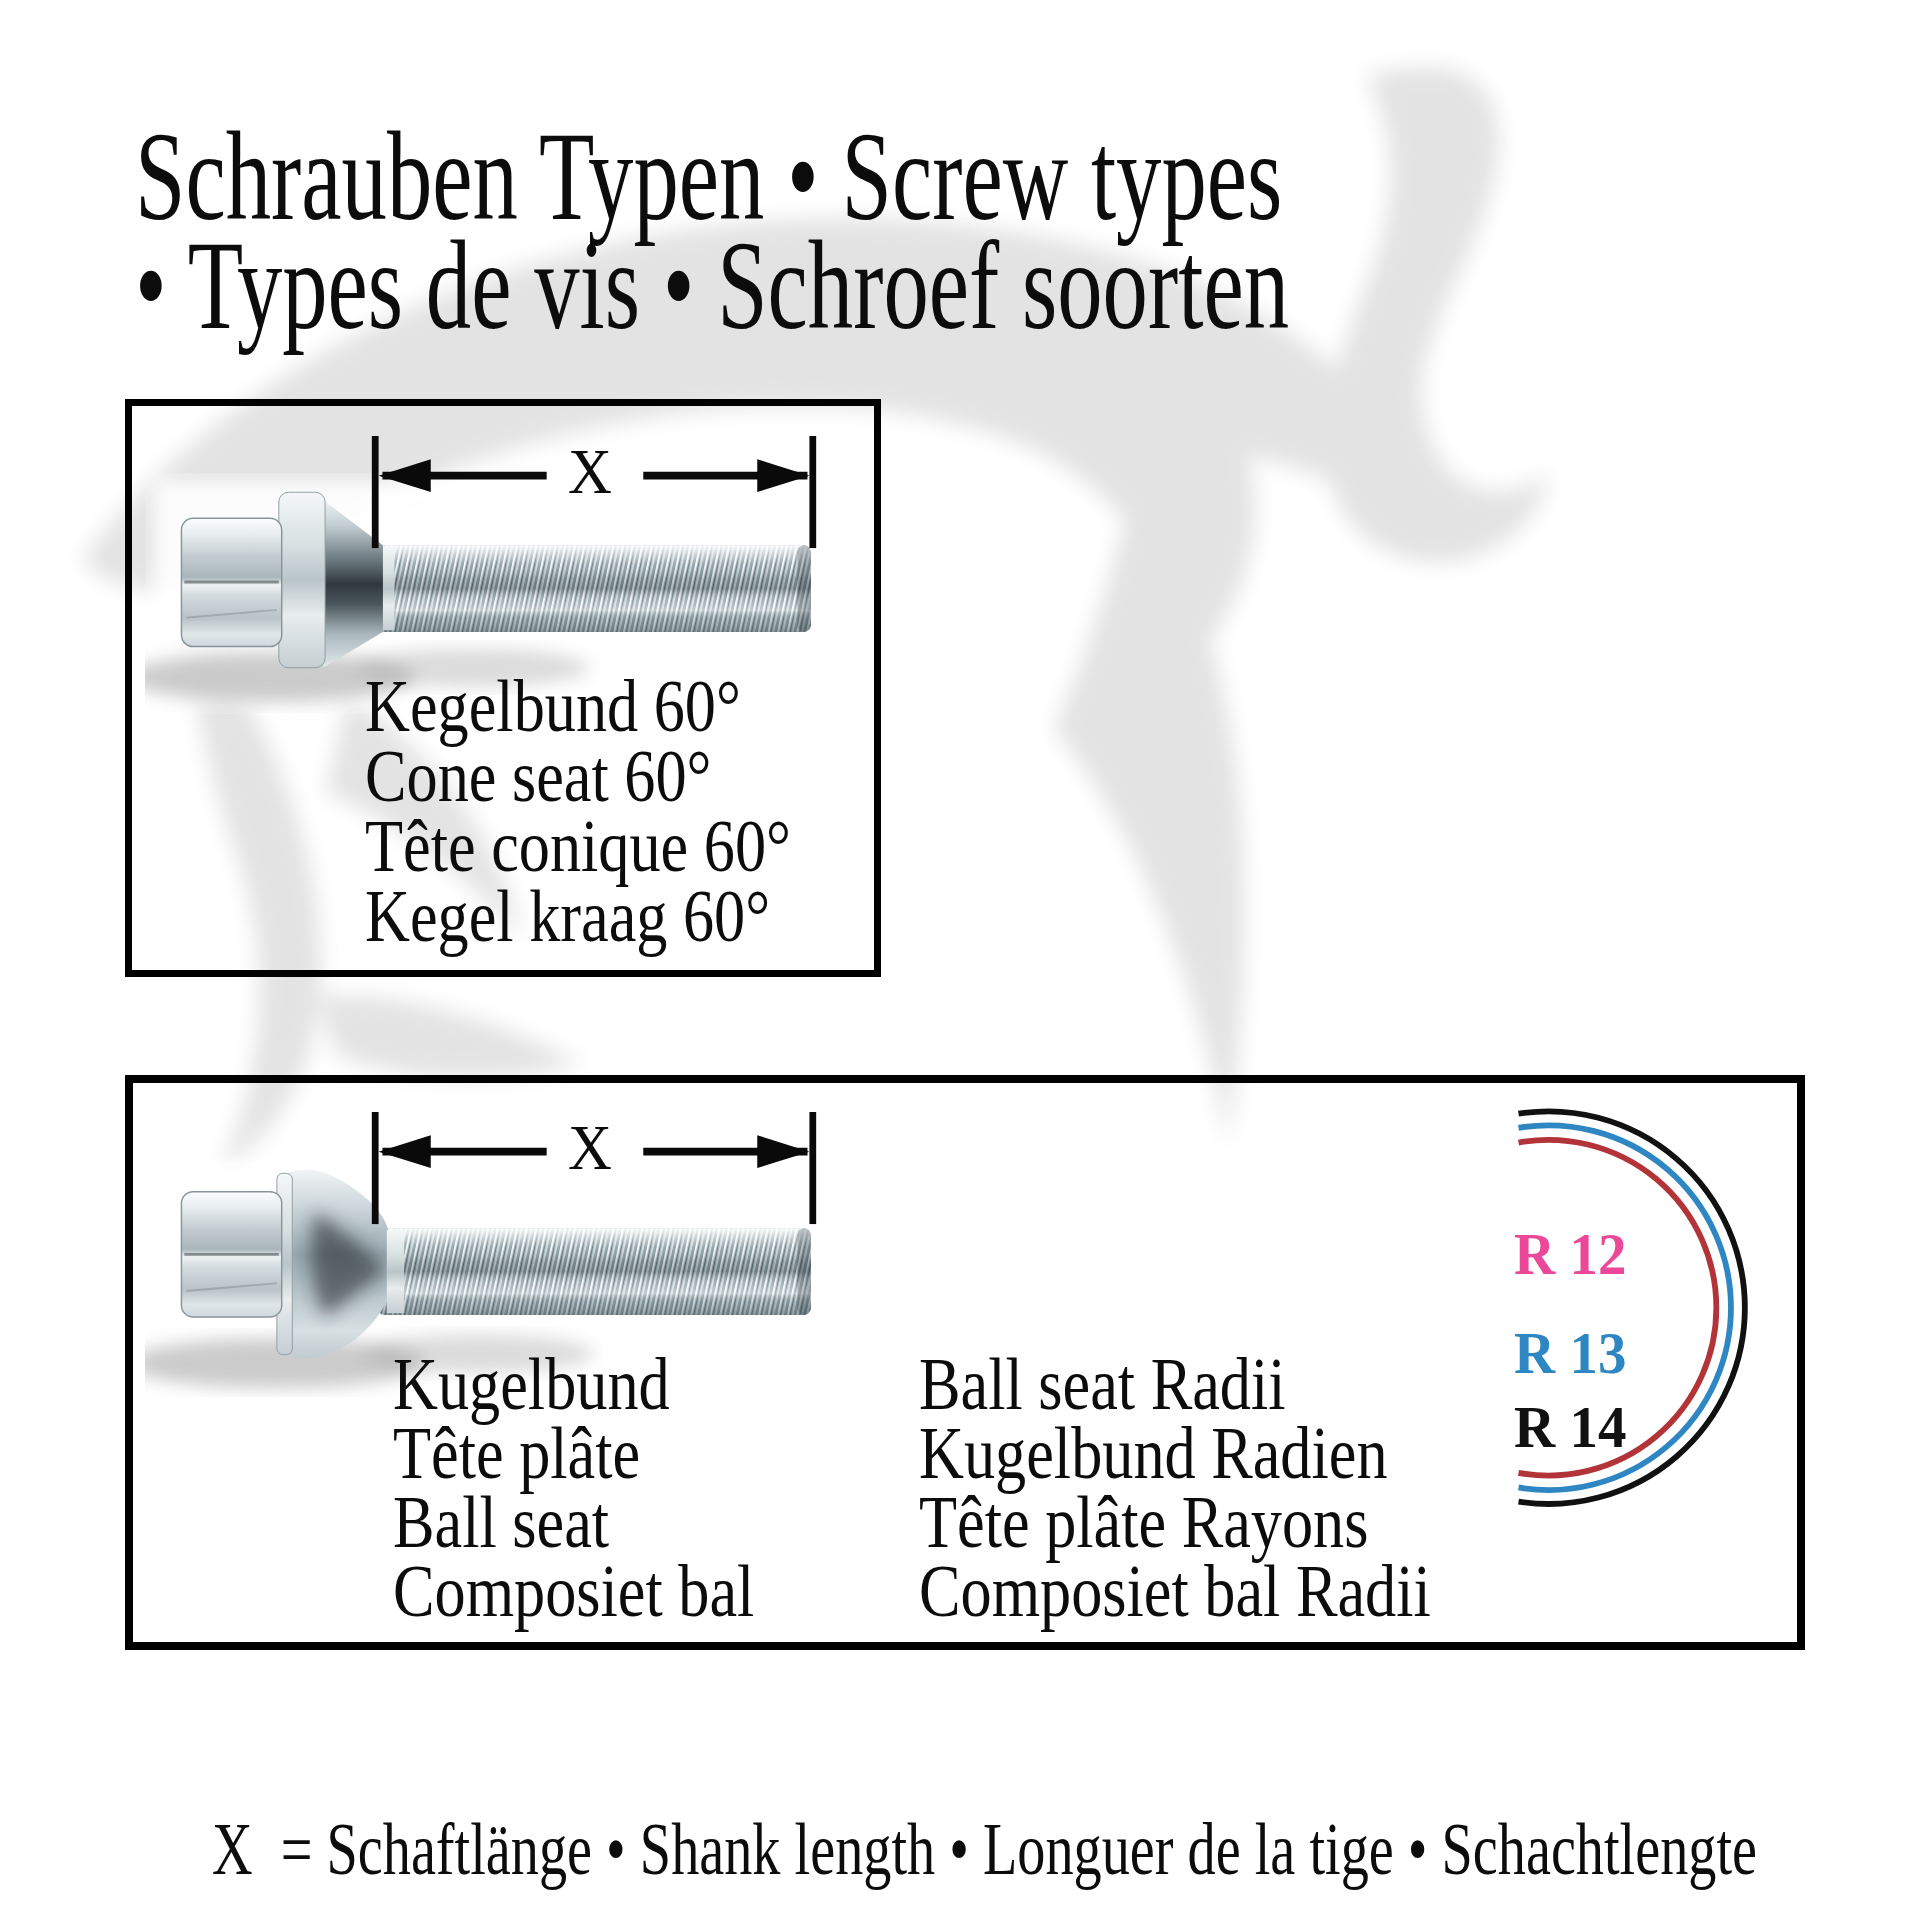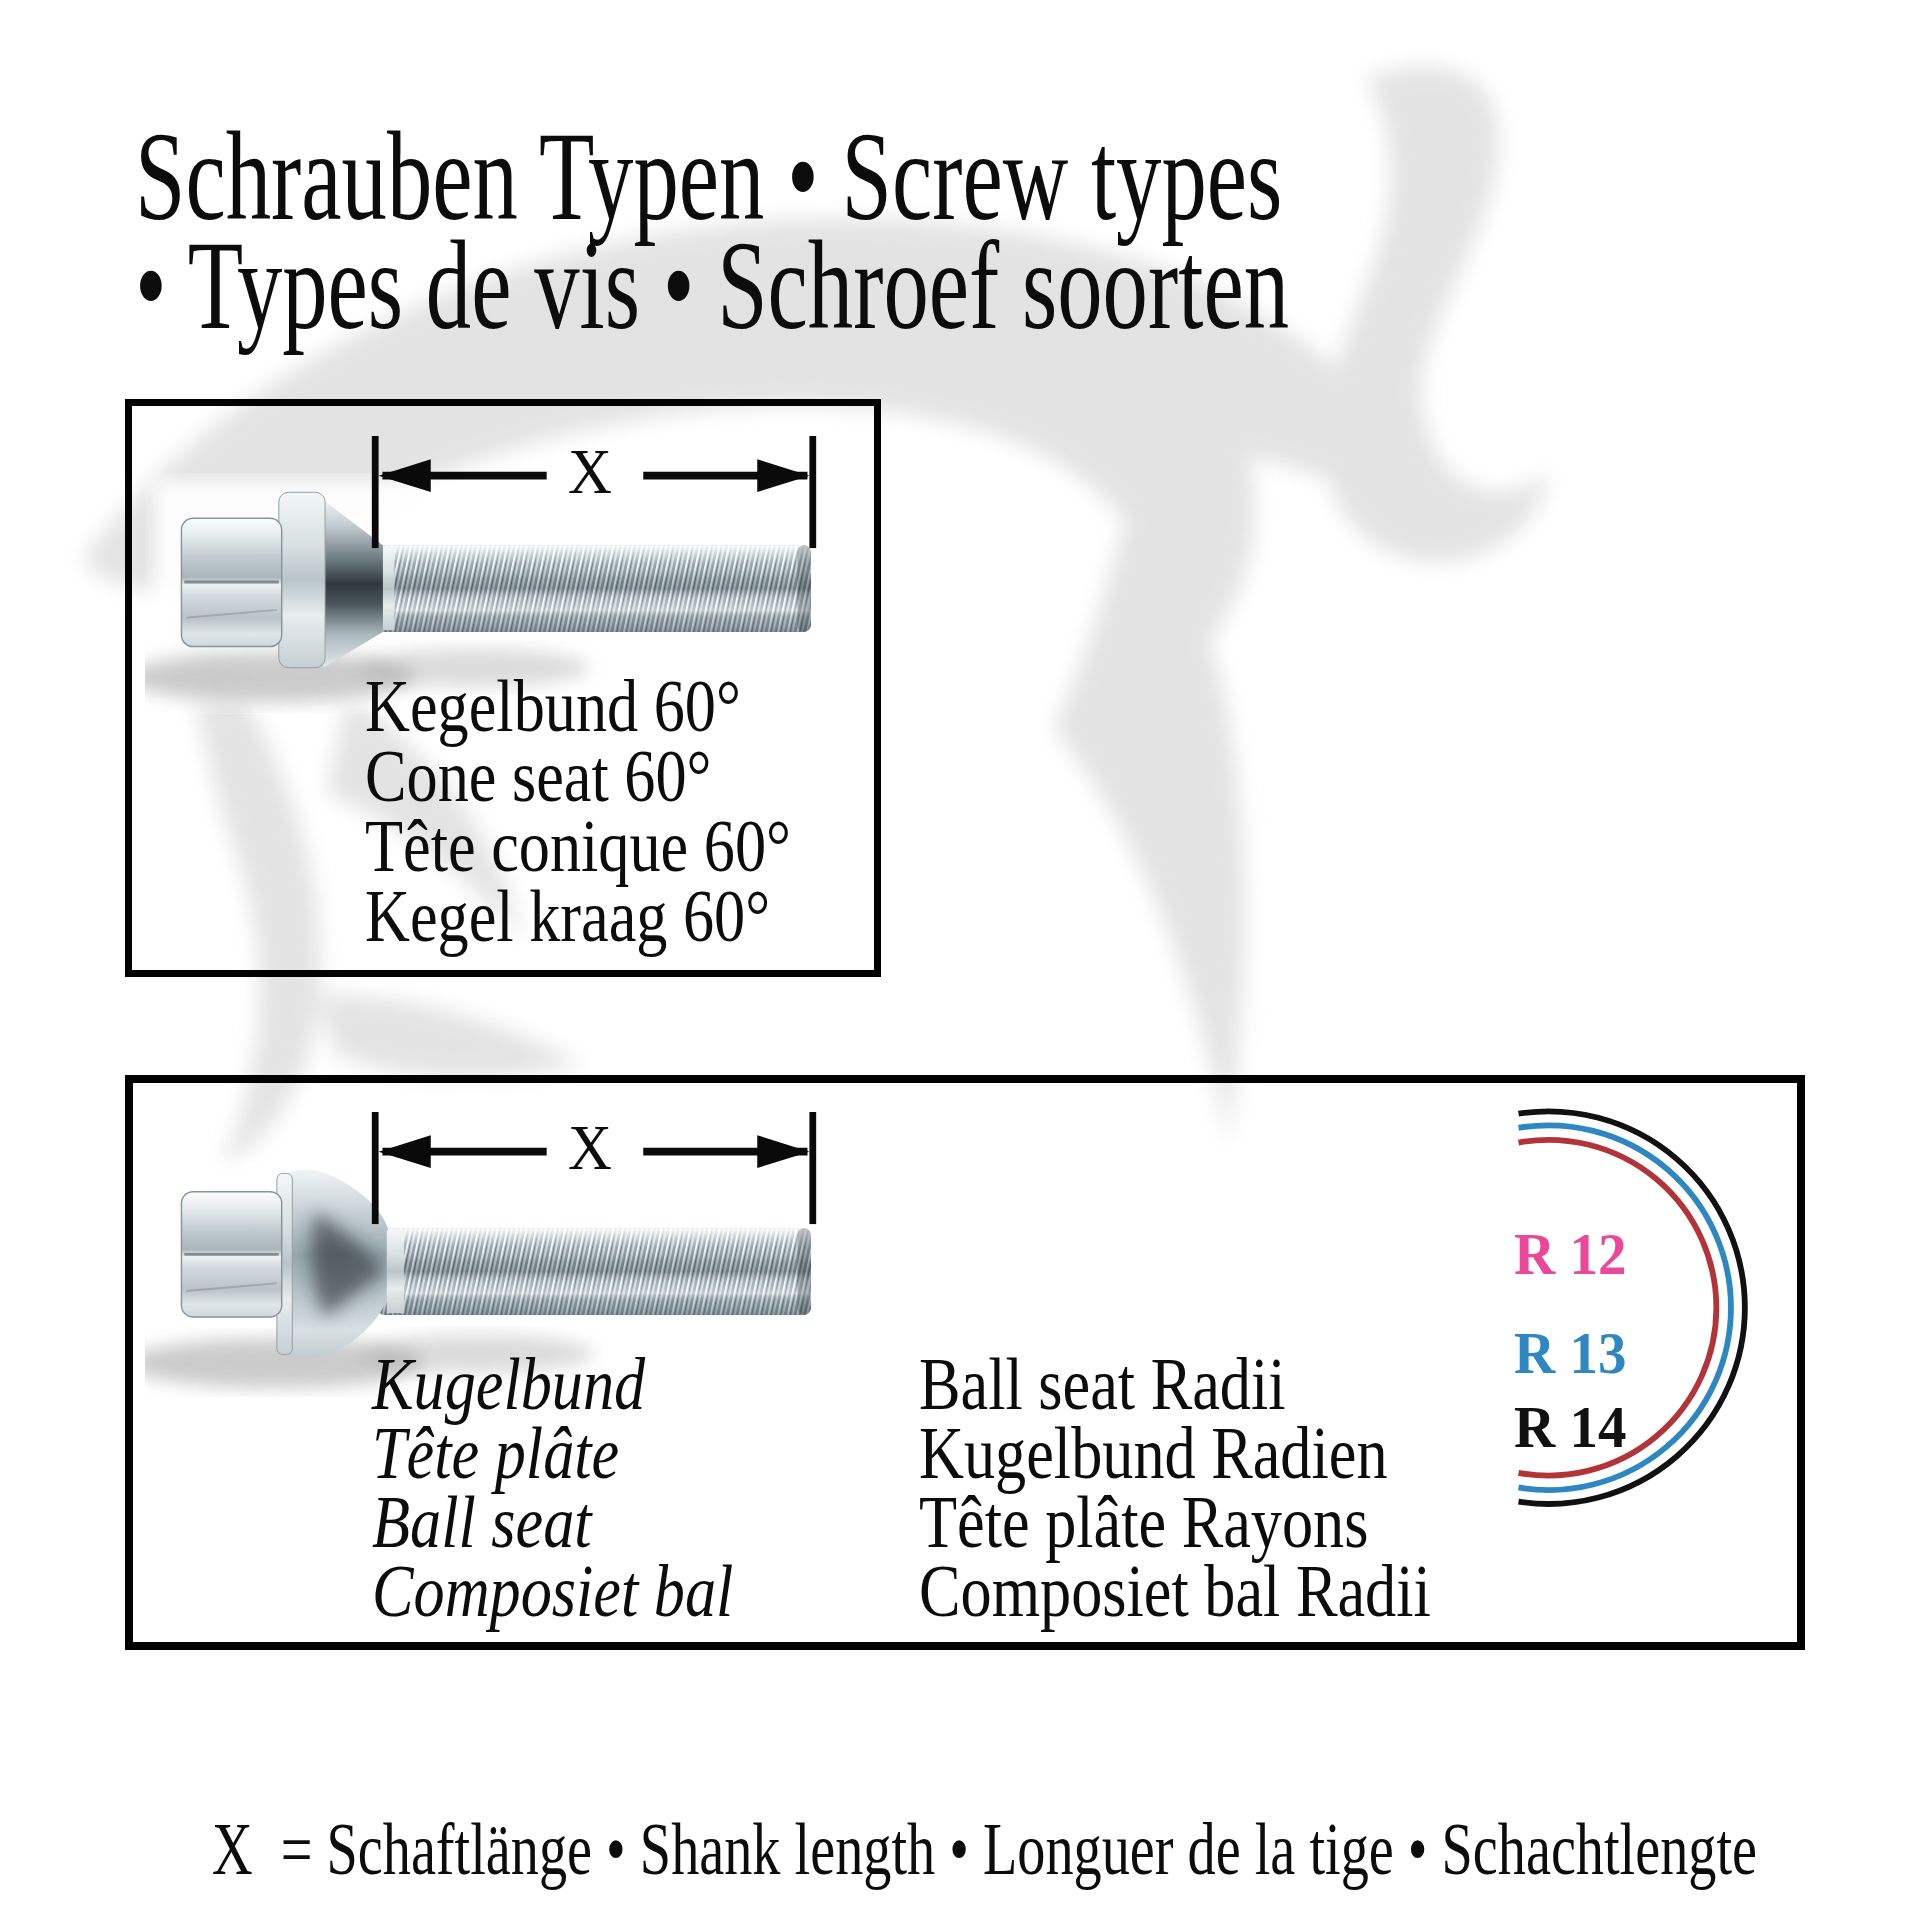--- a/index.html
+++ b/index.html
@@ -230,21 +230,21 @@
     <span class="cond">X</span>
   </div>
 
   <div class="abs labels" style="left:365px;top:652px;">
     <div class="line"><span class="cond">Kegelbund 60°</span></div>
     <div class="line"><span class="cond">Cone seat 60°</span></div>
     <div class="line"><span class="cond">Tête conique 60°</span></div>
     <div class="line"><span class="cond">Kegel kraag 60°</span></div>
   </div>
 
-  <div class="abs labels tight" style="left:372px;top:1330px;font-style:italic;">
+  <div class="abs labels tight" style="left:393px;top:1330px;">
     <div class="line"><span class="cond">Kugelbund</span></div>
     <div class="line"><span class="cond">Tête plâte</span></div>
     <div class="line"><span class="cond">Ball seat</span></div>
     <div class="line"><span class="cond">Composiet bal</span></div>
   </div>
 
   <div class="abs labels tight" style="left:919px;top:1330px;">
     <div class="line"><span class="cond">Ball seat Radii</span></div>
     <div class="line"><span class="cond">Kugelbund Radien</span></div>
     <div class="line"><span class="cond">Tête plâte Rayons</span></div>

